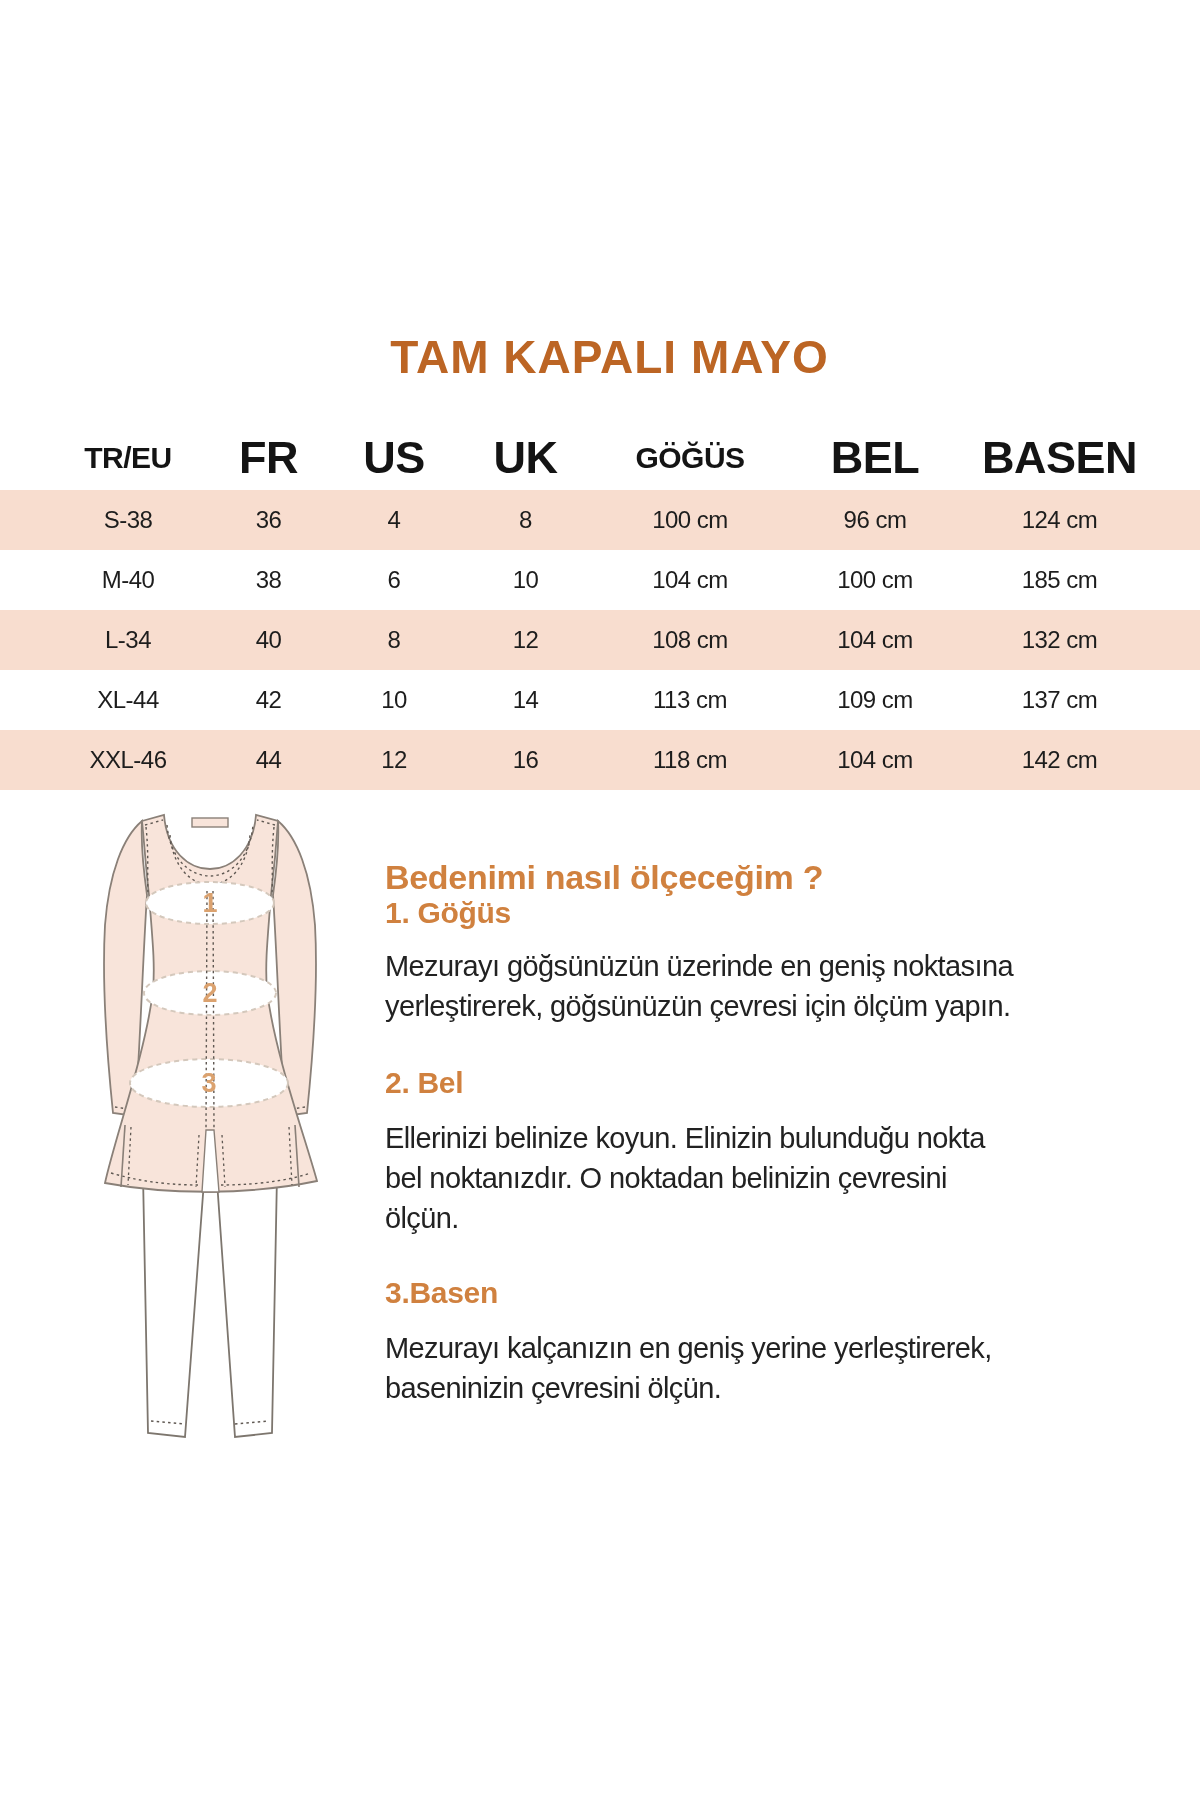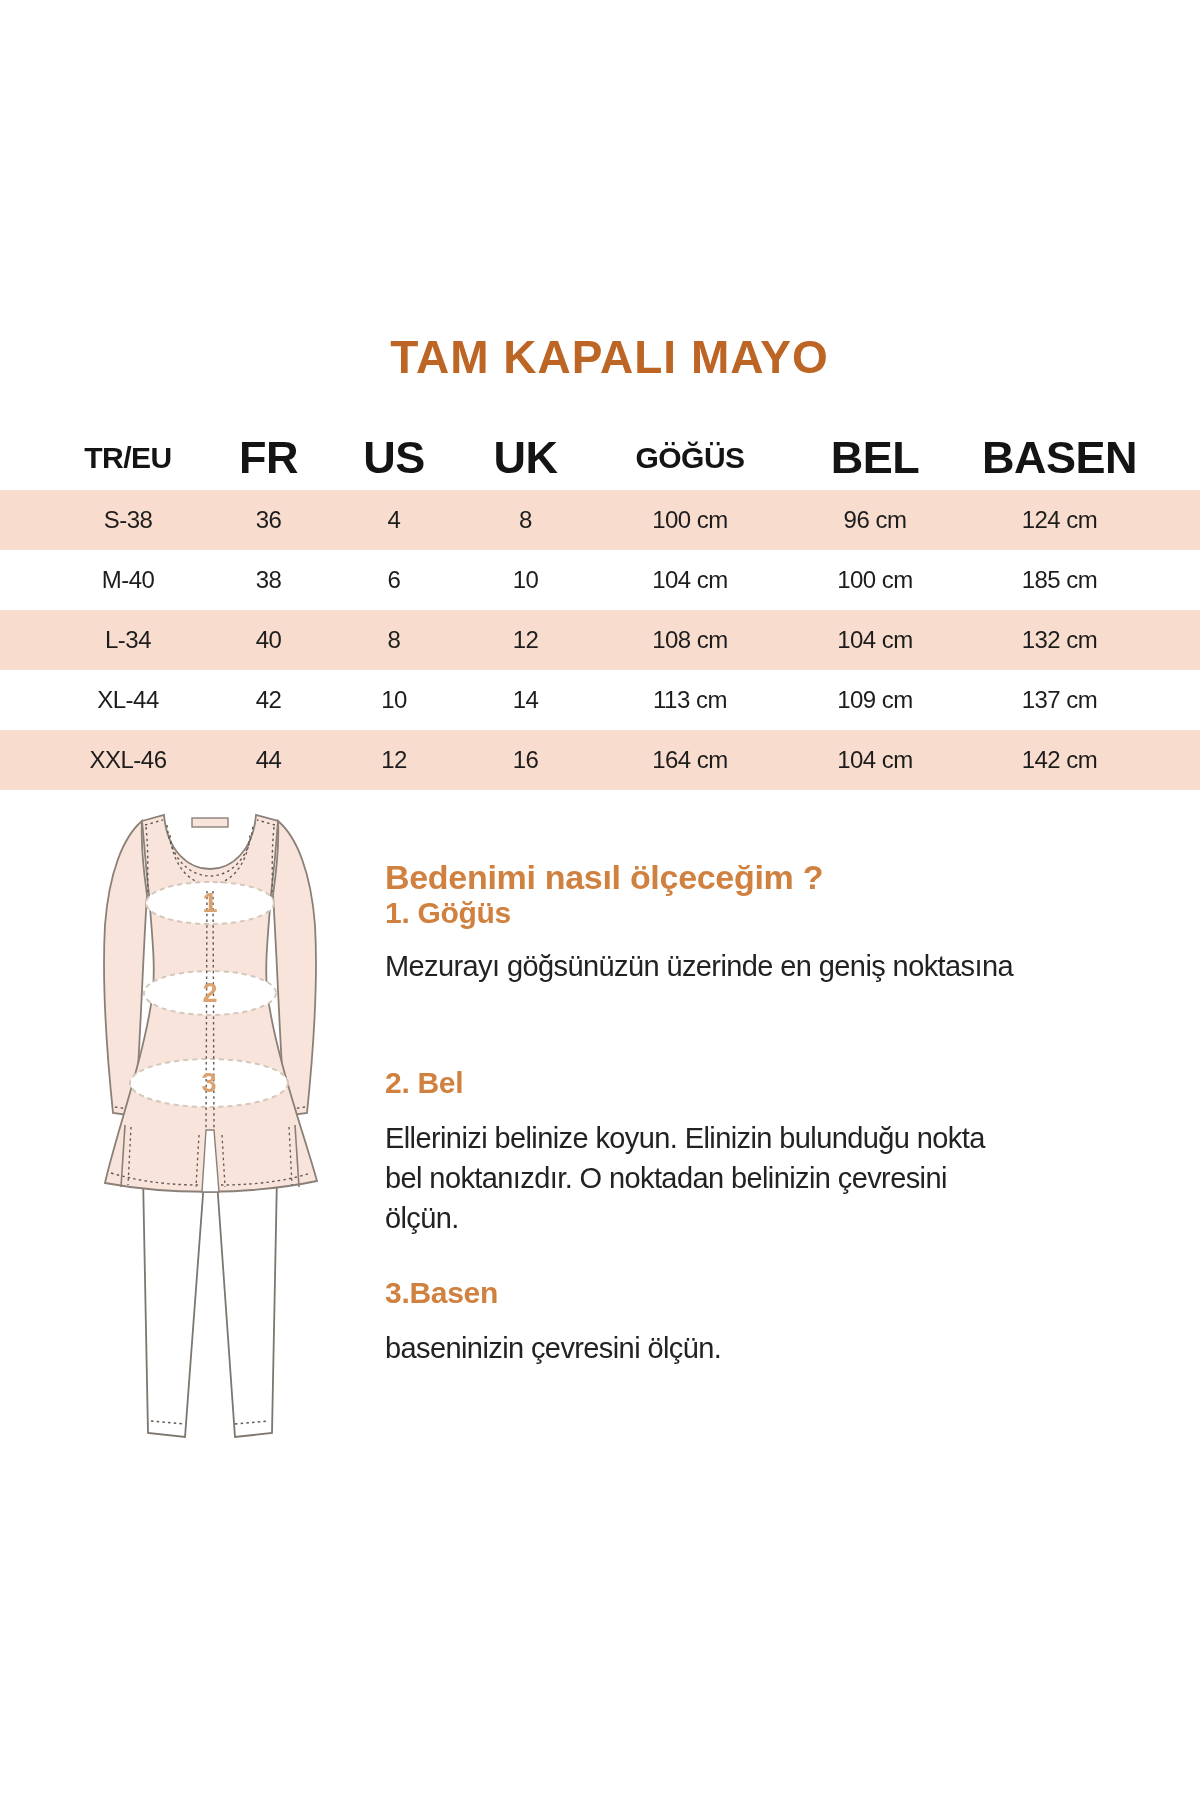--- a/index.html
+++ b/index.html
@@ -119,21 +119,21 @@
         <td>14</td>
         <td>113 cm</td>
         <td>109 cm</td>
         <td>137 cm</td>
       </tr>
       <tr>
         <td>XXL-46</td>
         <td>44</td>
         <td>12</td>
         <td>16</td>
-        <td>164 cm</td>
+        <td>118 cm</td>
         <td>104 cm</td>
         <td>142 cm</td>
       </tr>
     </tbody>
   </table>
 
   <div class="figure-wrap">
     <svg width="280" height="660" viewBox="0 0 280 660" xmlns="http://www.w3.org/2000/svg">
 
       <g>
@@ -193,27 +193,29 @@
         <text x="124" y="297">3</text>
       </g>
     </svg>
   </div>
 
   <div class="guide-heading">Bedenimi nasıl ölçeceğim ?</div>
 
   <div class="sec-title" style="top:896px">1. Göğüs</div>
   <div class="para" style="top:946px">
     <div>Mezurayı göğsünüzün üzerinde en geniş noktasına</div>
+    <div>yerleştirerek, göğsünüzün çevresi için ölçüm yapın.</div>
   </div>
 
   <div class="sec-title" style="top:1066px">2. Bel</div>
   <div class="para" style="top:1118px">
     <div>Ellerinizi belinize koyun. Elinizin bulunduğu nokta</div>
     <div>bel noktanızdır. O noktadan belinizin çevresini</div>
     <div>ölçün.</div>
   </div>
 
   <div class="sec-title" style="top:1276px">3.Basen</div>
   <div class="para" style="top:1328px">
+    <div>Mezurayı kalçanızın en geniş yerine yerleştirerek,</div>
     <div>baseninizin çevresini ölçün.</div>
   </div>
 
 </div>
 
 </body></html>

